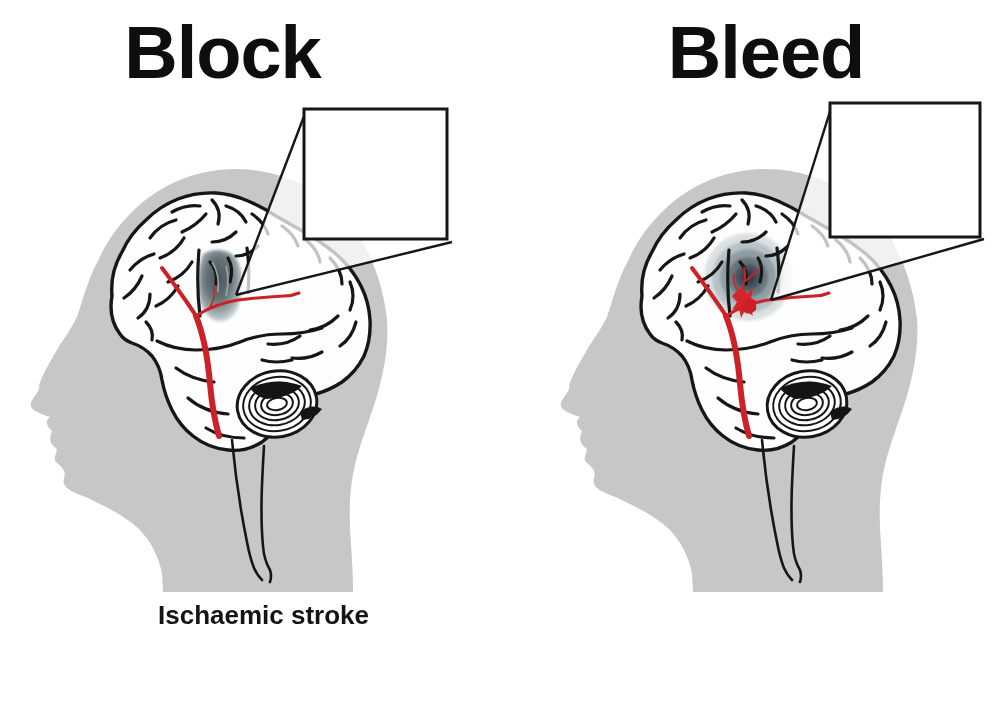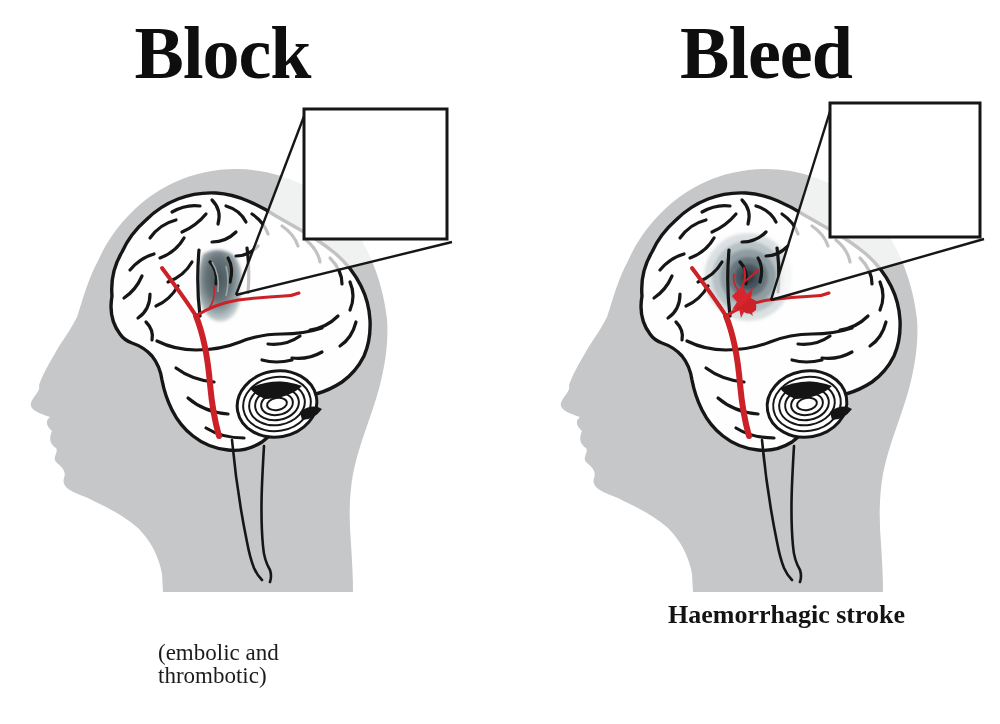--- a/index.html
+++ b/index.html
@@ -2,21 +2,21 @@
 <html style="--background: #ffffff; --silhouette_gray: #c6c7c9; --line_black: #161616; --artery_red: #cc2127; --blood_red: #d6252c; --clot_red: #b5242b; --clot_dark: #8e1a1f; --vessel_pink: #f2a6bd; --vessel_pink_light: #f8cad7; --infarct_gray: #47555b;"><head>
 <meta charset="utf-8">
 <style>
   :root{
     --background:#ffffff; --silhouette_gray:#c6c7c9; --line_black:#161616;
     --artery_red:#cc2127; --blood_red:#d6252c; --clot_red:#b5242b; --clot_dark:#8e1a1f;
     --vessel_pink:#f2a6bd; --vessel_pink_light:#f8cad7; --infarct_gray:#47555b;
   }
   html,body{margin:0;padding:0;background:#fff;}
   .stage{position:relative;width:1000px;height:724px;background:var(--background);
-         font-family:Liberation Serif, serif;overflow:hidden;}
+         font-family:Liberation Sans, sans-serif;overflow:hidden;}
   .stage svg{position:absolute;left:0;top:0;}
   .panel-title{position:absolute;top:16px;font-size:74px;line-height:1;font-weight:700;
                color:#0e0e0e;text-align:center;letter-spacing:-1px;}
   .pt-left{left:0;width:445px;}
   .pt-right{left:530px;width:472px;}
   .stroke-label{position:absolute;top:600px;font-size:26px;font-weight:700;color:#141414;}
   .stroke-sub{position:absolute;top:641px;font-size:23px;line-height:23px;color:#1c1c1c;
               white-space:pre-line;}
   .lbl-left{left:158px;} .lbl-right{left:668px;}
   
@@ -253,17 +253,15 @@
           <circle cx="880" cy="146" r="5" fill="#ffffff"></circle>
         </g>
         <rect class="insetbox" x="830" y="103" width="150" height="134" fill="none"></rect>
       </g>
     </g>
   </svg>
 
   <div class="panel-title pt-left">Block</div>
   <div class="panel-title pt-right">Bleed</div>
 
-  <div class="stroke-sub lbl-left">(embolic and
-thrombotic)</div>
-
-  <div class="stroke-label lbl-right">Haemorrhagic stroke</div>
+  <div class="stroke-label lbl-left">Ischaemic stroke</div>
+
 </div>
 
 </body></html>

